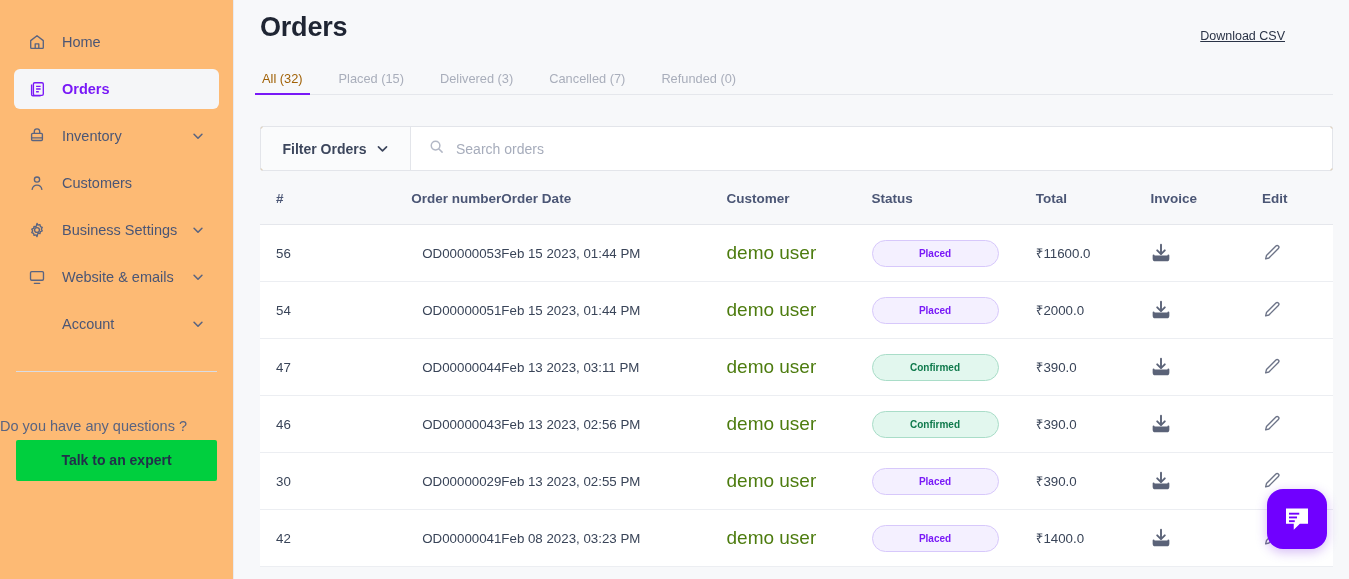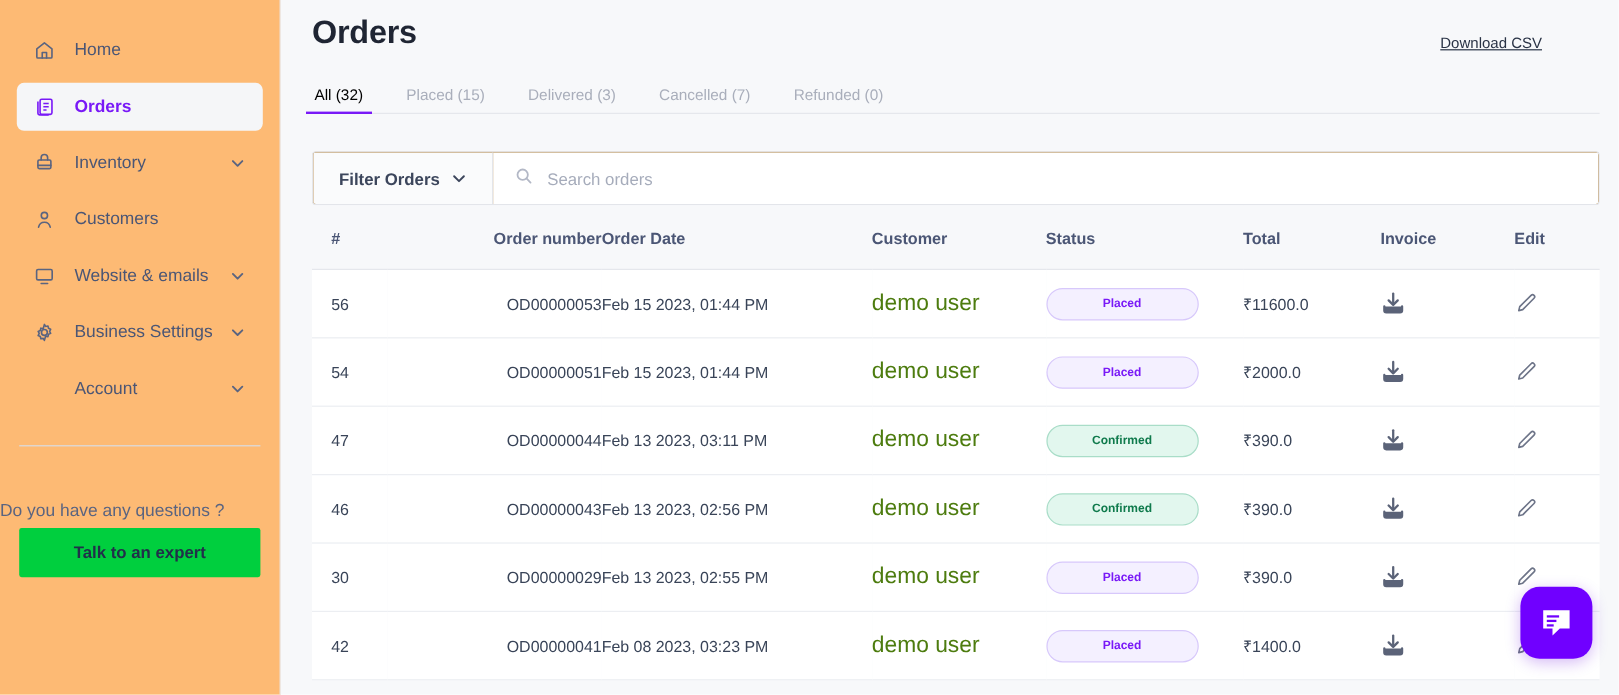--- a/index.html
+++ b/index.html
@@ -105,21 +105,21 @@
   }
   .tab {
     font-size: 12.8px;
     color: #a9aebb;
     padding: 0 2px 8px 2px;
     margin-right: 32px;
     cursor: pointer;
     position: relative;
     white-space: nowrap;
   }
-  .tab.active { color: #000000; }
+  .tab.active { color: #a16207; }
   .tab.active::after {
     content: ""; position: absolute;
     left: -5px; right: -5px; bottom: -1px;
     height: 2.5px; background: #7919f7;
   }
 
   
   .filter-row {
     display: flex;
     margin: 31px 16px 0 26px;
@@ -260,39 +260,39 @@
             <svg viewBox="0 0 20 20" fill="none" stroke="#5a6480" stroke-width="1.5" stroke-linecap="round" stroke-linejoin="round">
               <circle cx="10" cy="6.2" r="2.9"></circle>
               <path d="M4.6 17c.6-3 2.8-4.6 5.4-4.6S14.8 14 15.4 17"></path>
             </svg>
           </span>
           <span class="lbl">Customers</span>
         </li>
         <li class="nav-item">
           <span class="ico">
             <svg viewBox="0 0 20 20" fill="none" stroke="#5a6480" stroke-width="1.5" stroke-linecap="round" stroke-linejoin="round">
-              <rect x="2.8" y="4" width="14.4" height="9.6" rx="1.3"></rect>
-              <path d="M7 17h6"></path>
-            </svg>
-          </span>
-          <span class="lbl">Website &amp; emails</span>
+              <circle cx="10" cy="10" r="2.7"></circle>
+              <path d="M10 2.6l1.1 1.9 2.2-.4.5 2.1 2 .9-1 1.9 1 1.9-2 .9-.5 2.1-2.2-.4L10 17.4l-1.1-1.9-2.2.4-.5-2.1-2-.9 1-1.9-1-1.9 2-.9.5-2.1 2.2.4z"></path>
+            </svg>
+          </span>
+          <span class="lbl">Business Settings</span>
           <span class="chev">
             <svg viewBox="0 0 16 16" fill="none" stroke="#5a6480" stroke-width="1.8" stroke-linecap="round" stroke-linejoin="round">
               <polyline points="3.5,6 8,10.5 12.5,6"></polyline>
             </svg>
           </span>
         </li>
         <li class="nav-item">
           <span class="ico">
             <svg viewBox="0 0 20 20" fill="none" stroke="#5a6480" stroke-width="1.5" stroke-linecap="round" stroke-linejoin="round">
-              <circle cx="10" cy="10" r="2.7"></circle>
-              <path d="M10 2.6l1.1 1.9 2.2-.4.5 2.1 2 .9-1 1.9 1 1.9-2 .9-.5 2.1-2.2-.4L10 17.4l-1.1-1.9-2.2.4-.5-2.1-2-.9 1-1.9-1-1.9 2-.9.5-2.1 2.2.4z"></path>
-            </svg>
-          </span>
-          <span class="lbl">Business Settings</span>
+              <rect x="2.8" y="4" width="14.4" height="9.6" rx="1.3"></rect>
+              <path d="M7 17h6"></path>
+            </svg>
+          </span>
+          <span class="lbl">Website &amp; emails</span>
           <span class="chev">
             <svg viewBox="0 0 16 16" fill="none" stroke="#5a6480" stroke-width="1.8" stroke-linecap="round" stroke-linejoin="round">
               <polyline points="3.5,6 8,10.5 12.5,6"></polyline>
             </svg>
           </span>
         </li>
         <li class="nav-item noicon">
           <span class="lbl">Account</span>
           <span class="chev">
             <svg viewBox="0 0 16 16" fill="none" stroke="#5a6480" stroke-width="1.8" stroke-linecap="round" stroke-linejoin="round">

